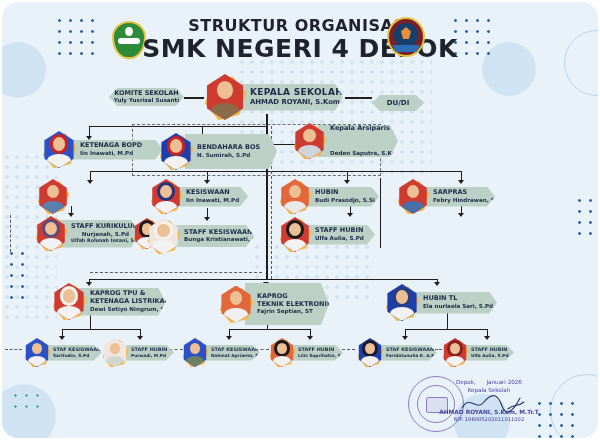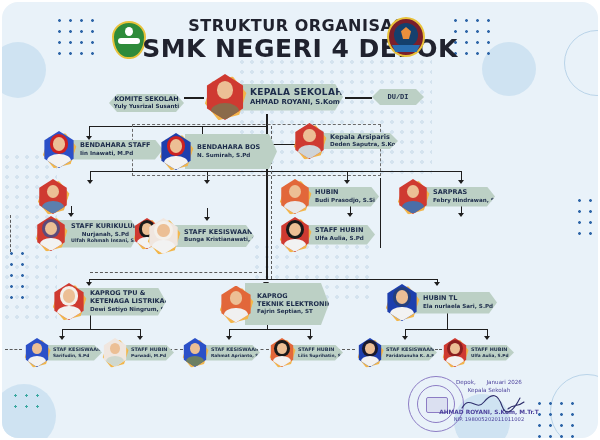--- a/index.html
+++ b/index.html
@@ -186,55 +186,55 @@
   <div class="dash-rect" style="left:130px;top:122px;width:247px;height:50px;"></div>
   <div class="dash-h" style="left:88px;top:270px;width:172px;"></div>
   <div class="dash-v" style="left:269px;top:124px;height:153px;"></div>
   <div class="dash-v" style="left:8px;top:213px;height:37px;"></div>
   <div class="dash-h" style="left:3px;top:347px;width:17px;"></div>
   <div class="dash-h" style="left:167px;top:347px;width:14px;"></div>
   <div class="dash-h" style="left:253px;top:347px;width:14px;"></div>
   <div class="dash-h" style="left:335px;top:347px;width:18px;"></div>
   <div class="dash-h" style="left:429px;top:347px;width:11px;"></div>
 
-  <div class="node" style="left:107px;top:92px;">
+  <div class="node" style="left:107px;top:86px;">
     <div class="banner ribbon" style="width:75px;height:18px;">
       <div class="role">KOMITE SEKOLAH</div>
       <div class="pname">Yuly Yusrizal Susanti</div>
     </div>
   </div>
 
   <div class="node" style="left:202px;top:72px;">
     <div class="hexw" style="width:42px;height:46px;margin-right:-9px;">
       <div class="hexgold"></div>
       <div class="hex av-red">
             <div class="person" style="--shirt:#8a6b4a;"></div>
           </div>
     </div>
     <div class="banner big" style="width:106px;height:27px;padding-left:13px;">
       <div class="role">KEPALA SEKOLAH</div>
       <div class="pname">AHMAD ROYANI, S.Kom, M.Tr.T</div>
     </div>
   </div>
 
-  <div class="node" style="left:370px;top:87px;font-family:Liberation Mono, monospace;">
+  <div class="node" style="left:370px;top:93px;">
     <div class="banner ribbon" style="width:52px;height:16px;">
       <div class="role" style="font-size:7px;">DU/DI</div>
     </div>
   </div>
 
   <div class="node" style="left:40px;top:129px;">
     <div class="hexw" style="width:34px;height:37px;margin-right:-8px;">
       <div class="hexgold"></div>
       <div class="hex av-blue hijab" style="--hj:#c22;">
             <div class="person"></div>
           </div>
     </div>
     <div class="banner" style="width:95px;height:20px;padding-left:12px;">
-      <div class="role">BENDAHARA STAFF</div>
+      <div class="role">KETENAGA BOPD</div>
       <div class="pname">Iin Inawati, M.Pd</div>
     </div>
   </div>
 
   <div class="node" style="left:157px;top:131px;">
     <div class="hexw" style="width:34px;height:37px;margin-right:-8px;">
       <div class="hexgold"></div>
       <div class="hex av-dkblue hijab" style="--hj:#c22;">
             <div class="person"></div>
           </div>
@@ -245,35 +245,47 @@
     </div>
   </div>
 
   <div class="node" style="left:291px;top:121px;">
     <div class="hexw" style="width:33px;height:36px;margin-right:-8px;">
       <div class="hexgold"></div>
       <div class="hex av-red">
             <div class="person" style="--shirt:#cfd4d8;"></div>
           </div>
     </div>
-    <div class="banner" style="width:80px;height:16px;padding-left:12px;">
+    <div class="banner" style="width:80px;height:32px;padding-left:12px;justify-content:space-between;">
       <div class="role">Kepala Arsiparis</div>
       <div class="pname">Deden Saputra, S.Kom</div>
     </div>
   </div>
 
   <div class="node" style="left:35px;top:177px;">
     <div class="hexw" style="width:32px;height:35px;margin-right:-8px;">
       <div class="hexgold"></div>
       <div class="hex av-red">
             <div class="person" style="--shirt:#5c7fae;"></div>
           </div>
     </div>
   </div>
 
+  <div class="node" style="left:148px;top:177px;">
+    <div class="hexw" style="width:32px;height:35px;margin-right:-8px;">
+      <div class="hexgold"></div>
+      <div class="hex av-red hijab" style="--hj:#23357d;">
+            <div class="person"></div>
+          </div>
+    </div>
+    <div class="banner" style="width:74px;height:20px;padding-left:12px;">
+      <div class="role">KESISWAAN</div>
+      <div class="pname">Iin Inawati, M.Pd</div>
+    </div>
+  </div>
 
   <div class="node" style="left:277px;top:177px;">
     <div class="hexw" style="width:32px;height:35px;margin-right:-8px;">
       <div class="hexgold"></div>
       <div class="hex av-orange">
             <div class="person" style="--shirt:#e9e9e9;"></div>
           </div>
     </div>
     <div class="banner" style="width:76px;height:20px;padding-left:12px;">
       <div class="role">HUBIN</div>

